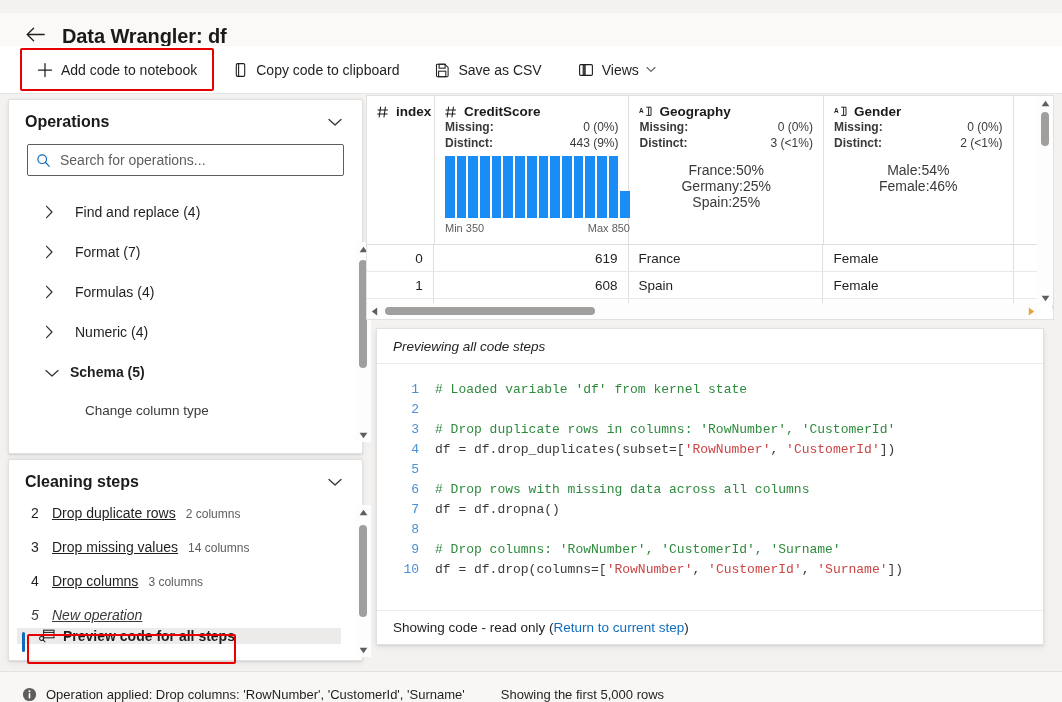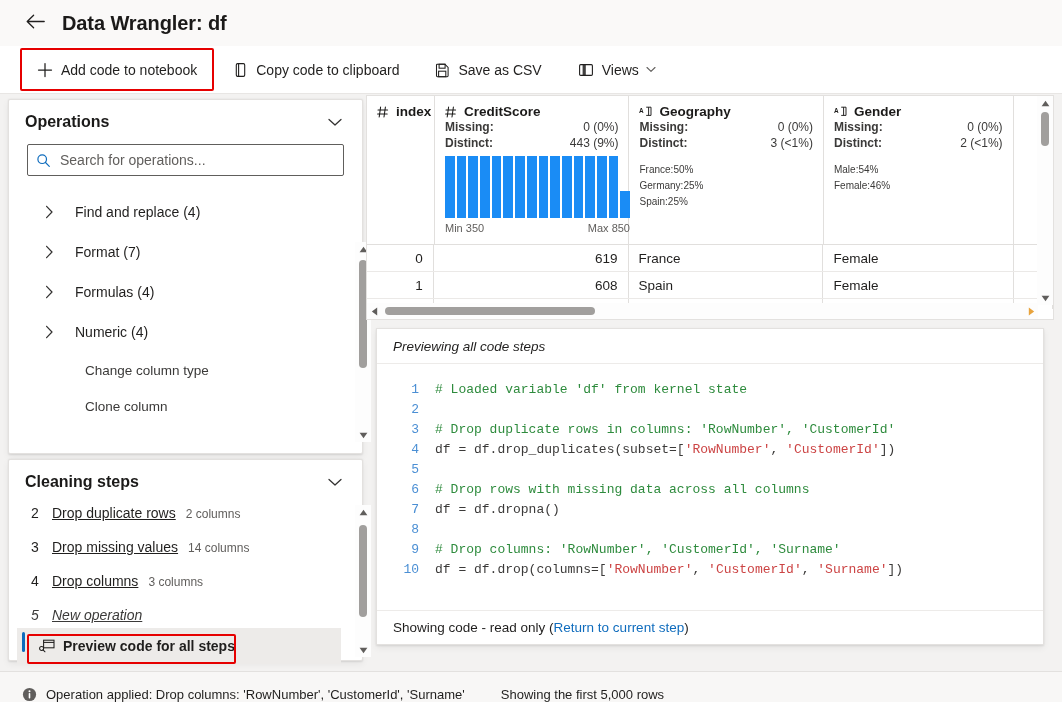--- a/index.html
+++ b/index.html
@@ -8,21 +8,21 @@
     overflow: hidden;
     background: #f3f2f1;
     font-family: "Liberation Sans", sans-serif;
     color: #201f1e;
     -webkit-font-smoothing: antialiased;
   }
   #app { position: relative; width: 1062px; height: 702px; }
 
   
   .titlebar {
-    position: absolute; left: 0; top: 0; width: 1062px; height: 46px;
+    position: absolute; left: 0; top: 13px; width: 1062px; height: 46px;
     background: #faf9f8;
     display: flex; align-items: center;
   }
   .back-btn {
     width: 34px; height: 34px; margin-left: 18px;
     display: flex; align-items: center; justify-content: center;
     cursor: pointer; border-radius: 3px;
   }
   .title-text {
     font-size: 20px; font-weight: bold; color: #1b1a19;
@@ -133,21 +133,21 @@
   .step-row {
     display: flex; align-items: baseline; height: 34px;
     padding-left: 22px; cursor: pointer; font-size: 14px; color: #201f1e;
   }
   .step-num { width: 16px; color: #201f1e; }
   .step-name { margin-left: 5px; text-decoration: underline; }
   .step-meta { margin-left: 10px; font-size: 12px; color: #605e5c; }
   .step-row.new .step-num, .step-row.new .step-name { font-style: italic; color: #3b3a39; }
 
   .preview-row {
-    position: absolute; left: 8px; top: 168px; width: 324px; height: 36px;
+    position: absolute; left: 8px; top: 168px; width: 324px; height: 16px;
     display: flex; align-items: center;
     background: #edebe9; cursor: pointer;
   }
   .preview-row .sel-bar {
     position: absolute; left: 5px; top: 4px; width: 3px; height: 20px;
     background: #0f6cbd; border-radius: 2px;
   }
   .preview-row .pv-icon { margin-left: 22px; display: flex; align-items: center; }
   .preview-row .pv-label { margin-left: 8px; font-size: 14px; font-weight: bold; color: #201f1e; }
 
@@ -169,22 +169,22 @@
   .gcol.c-partial { width: 40px; }
   .gcol-head { display: flex; align-items: center; font-size: 13.5px; font-weight: bold; color: #1b1a19; }
   .type-ico { margin-right: 7px; display: flex; align-items: center; }
   .stat-line {
     display: flex; justify-content: space-between;
     font-size: 12px; color: #3b3a39; line-height: 16px;
   }
   .stat-line .k { font-weight: bold; }
   .stat-gap { height: 11px; }
   .cat-line {
-    display: flex; justify-content: flex-start;
-    font-size: 10px; color: #3b3a39; line-height: 16px;
+    display: flex; justify-content: center;
+    font-size: 14px; color: #3b3a39; line-height: 16px;
   }
   .hist { position: absolute; left: 10px; top: 60px; width: 185px; height: 62px;
           display: flex; align-items: flex-end; gap: 2px; }
   .hbar { flex: 1; background: #1a8cf5; }
   .minmax {
     position: absolute; left: 10px; top: 126px; width: 185px;
     display: flex; justify-content: space-between;
     font-size: 11px; color: #605e5c;
   }
 
@@ -368,20 +368,28 @@
           <span class="op-label">Formulas (4)</span>
         </div>
         <div class="op-row">
           <span class="op-chev">
             <svg width="9" height="14" viewBox="0 0 9 14">
                 <path d="M1.6 1.3 L7 7 L1.6 12.7" fill="none" stroke="#323130" stroke-width="1.2" stroke-linecap="round" stroke-linejoin="round"></path>
               </svg>
           </span>
           <span class="op-label">Numeric (4)</span>
         </div>
+        <div class="op-row expanded">
+          <span class="op-chev">
+            <svg width="14" height="9" viewBox="0 0 14 9" style="margin-top:2px">
+                <path d="M1 1.5 L7 7 L13 1.5" fill="none" stroke="#323130" stroke-width="1.2" stroke-linecap="round" stroke-linejoin="round"></path>
+              </svg>
+          </span>
+          <span class="op-label" style="margin-left:25px">Schema (5)</span>
+        </div>
         <div class="op-child">
           <span>Change column type</span>
         </div>
         <div class="op-child">
           <span>Clone column</span>
         </div>
       </div>
 
       <div class="vscroll ops-scroll">
         <div class="arrow">

